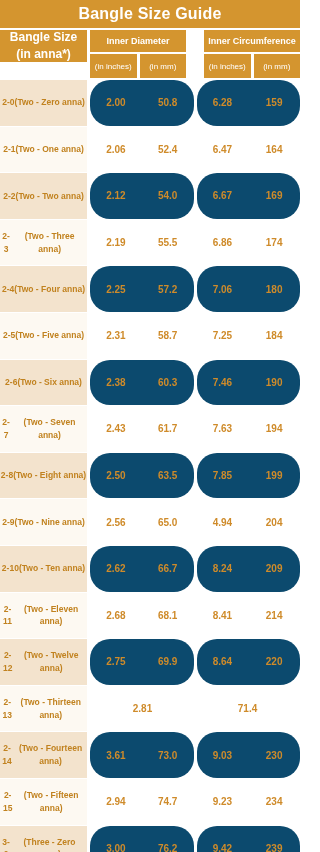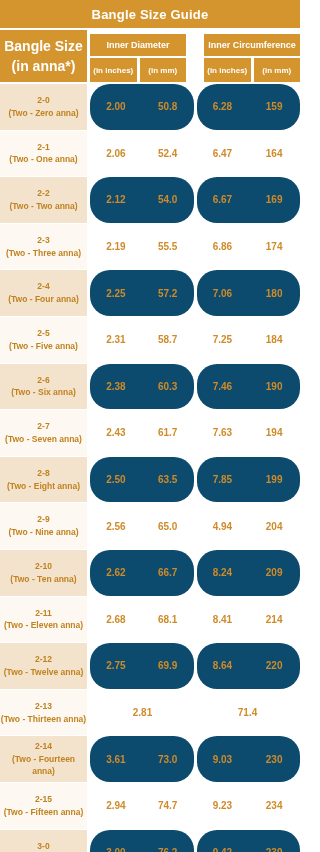--- a/index.html
+++ b/index.html
@@ -20,21 +20,21 @@
     background: #ffffff;
     display: flex;
     flex-direction: column;
   }
 
   
   .title-bar {
     height: 28px;
     background: #d4952f;
     color: #ffffff;
-    font-size: 13px;
+    font-size: 16px;
     font-weight: bold;
     letter-spacing: 0.2px;
     display: flex;
     align-items: center;
     justify-content: center;
     flex: 0 0 auto;
   }
 
   
   .head {
@@ -43,30 +43,30 @@
     padding-top: 2px;
     background: #ffffff;
     gap: 3px;
     box-sizing: border-box;
   }
   .head-size {
     width: 87px;
     flex: 0 0 87px;
     background: #d4952f;
     color: #ffffff;
-    font-size: 14px;
+    font-size: 12px;
     font-weight: bold;
     line-height: 1.45;
     text-align: center;
     display: flex;
     flex-direction: column;
     align-items: center;
     justify-content: center;
     box-sizing: border-box;
-    height: 52px;
+    height: 32px;
   }
   .head-groups {
     flex: 1 1 auto;
     display: flex;
     gap: 18px;
     align-items: flex-end;
   }
   .head-group {
     flex: 1 1 0;
     display: flex;
@@ -88,21 +88,21 @@
   .head-units {
     display: flex;
     gap: 3px;
     height: 24px;
   }
   .head-unit {
     flex: 1 1 0;
     background: #d4952f;
     color: #ffffff;
     font-size: 8px;
-    font-weight: bold;
+    font-weight: normal;
     display: flex;
     align-items: center;
     justify-content: center;
     box-sizing: border-box;
   }
 
   
   .rows {
     flex: 1 1 auto;
     display: flex;
@@ -115,21 +115,21 @@
     gap: 3px;
     height: 45.6px;
     flex: 0 0 45.6px;
     box-sizing: border-box;
     margin-bottom: 1px;
   }
   .cell-size {
     width: 87px;
     flex: 0 0 87px;
     display: flex;
-    flex-direction: column;
+    flex-direction: row;
     align-items: center;
     justify-content: center;
     text-align: center;
     font-size: 8.5px;
     font-weight: bold;
     color: #c1821f;
     line-height: 1.5;
     box-sizing: border-box;
   }
   .cell-group {

